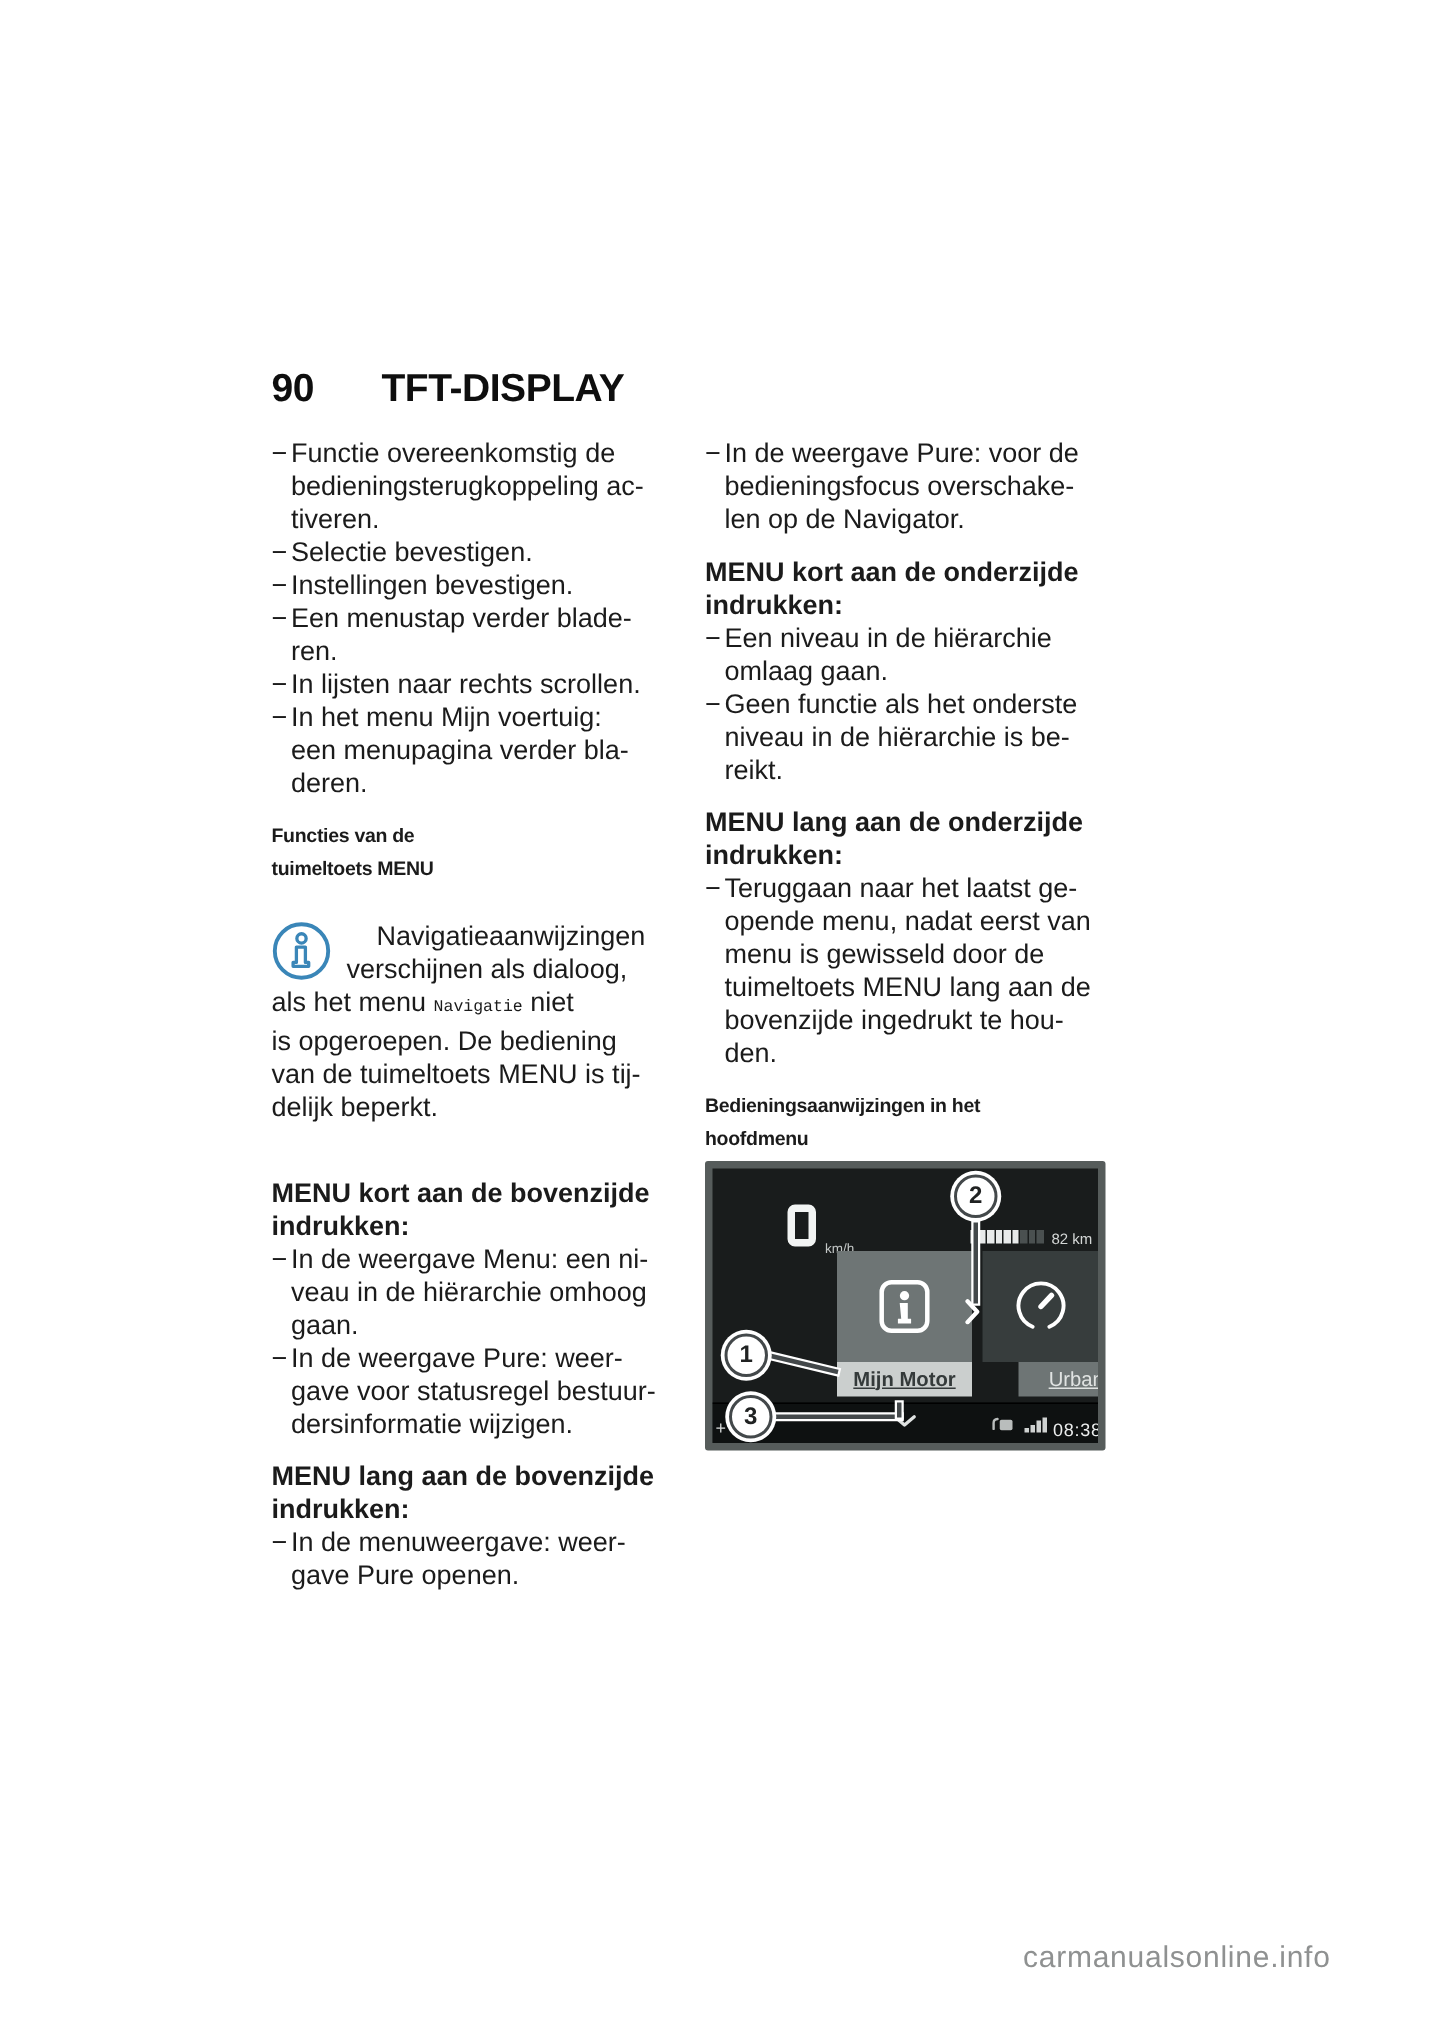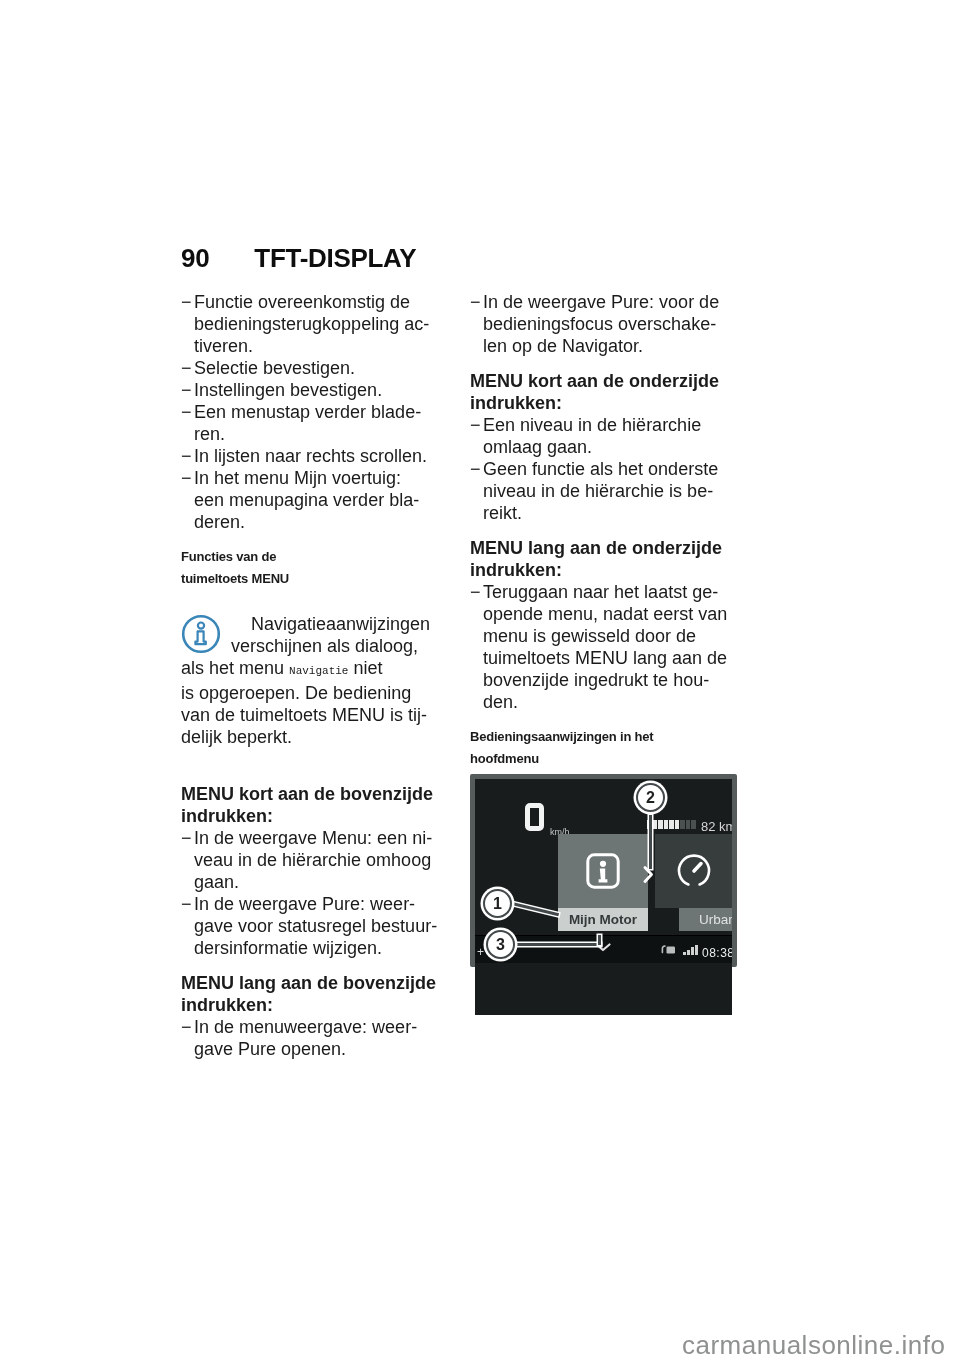--- a/index.html
+++ b/index.html
@@ -28,37 +28,38 @@
   ul.dashes li::before{content:"\2212";position:absolute;left:0;top:0;}
   .note{margin-top:1px;white-space:pre;}
   .note .mono{font-family:"Liberation Mono",monospace;font-size:11px;}
   .note-icon{float:left;width:40px;height:40px;margin:1px 10px 0 0;}
 
   
   .figure{
     position:relative;width:267px;height:193px;margin:4px 0 7px 0;
     background:var(--frame-gray);border-radius:2px;
   }
-  .screen{position:absolute;left:5px;top:5px;width:257px;height:236px;background:var(--screen-bg);overflow:hidden;}
+  .screen{position:absolute;left:5px;top:5px;width:257px;height:183px;background:var(--screen-bg);overflow:hidden;}
   .speed-digit{
     position:absolute;left:50px;top:24px;width:19px;height:28px;box-sizing:border-box;
     border:5px solid #f2f4f3;border-radius:5px;
   }
   .kmh{position:absolute;left:75px;top:42px;font-size:9px;color:#c3c7c6;}
   .fuel{position:absolute;left:172px;top:41px;display:flex;gap:1px;align-items:center;}
   .fuel .fb{display:block;width:4.5px;height:9px;}
   .fuel .fb.on{background:#e8eaea;}
   .fuel .fb.off{background:#4a5050;}
-  .range{position:absolute;left:226px;top:37px;font-size:13px;color:#d4d7d6;white-space:nowrap;}
+  .range{position:absolute;left:226px;top:37px;font-size:10px;color:#d4d7d6;white-space:nowrap;}
   .tile{position:absolute;display:flex;align-items:center;justify-content:center;}
   .tile-center{left:83px;top:55px;width:90px;height:74px;background:var(--tile-gray);}
   .tile-right{left:180px;top:55px;width:77px;height:74px;background:var(--tile-dark);}
   .tile-label{
     position:absolute;height:23px;display:flex;align-items:center;justify-content:center;
     font-size:13.5px;
+    text-decoration:underline;
   }
   .tl-selected{left:83px;top:129px;width:90px;background:var(--label-light-bg);color:var(--label-dark-text);font-weight:700;}
   .tl-next{left:180px;top:129px;width:77px;background:var(--tile-gray);color:#e0e3e2;margin-left:24px;}
   .chev-right{position:absolute;left:168px;top:87px;}
   .statusbar{position:absolute;left:0;top:156px;width:257px;height:27px;background:var(--statusbar-bg);border-top:1px solid #000;}
   .plus{position:absolute;left:2px;top:5px;font-size:12px;color:#d8dbda;}
   .chev-down{position:absolute;left:120px;top:7px;}
   .pump{position:absolute;left:185px;top:7px;}
   .sigbars{position:absolute;left:208px;top:8px;display:flex;align-items:flex-end;gap:1.5px;height:11px;}
   .sigbars span{display:block;width:2.5px;background:#cfd2d1;}
@@ -72,21 +73,21 @@
   }
   .c1{left:13px;top:115px;} .c2{left:166px;top:9px;} .c3{left:16px;top:156px;}
   .cline{position:absolute;background:var(--callout-line);box-shadow:0 0 0 1.5px #fff;z-index:4;}
   .line2{left:179px;top:41px;width:3px;height:54px;}
   .line1{left:42px;top:128px;width:48px;height:3px;transform:rotate(13.5deg);transform-origin:left center;}
   .line3h{left:45px;top:169px;width:86px;height:3px;}
   .line3v{left:128px;top:161px;width:3px;height:10px;}
 
   .caption{white-space:pre;margin-top:7px;}
   .watermark{
-    position:absolute;left:682px;top:1330px;font-size:26px;color:var(--watermark-gray);
+    position:absolute;left:682px;top:1294px;font-size:20px;color:var(--watermark-gray);
     letter-spacing:0.5px;
   }
 </style>
 </head>
 <body>
 
 <div class="page-title">
   <span>90</span>
   <span>TFT-DISPLAY</span>
 </div>

